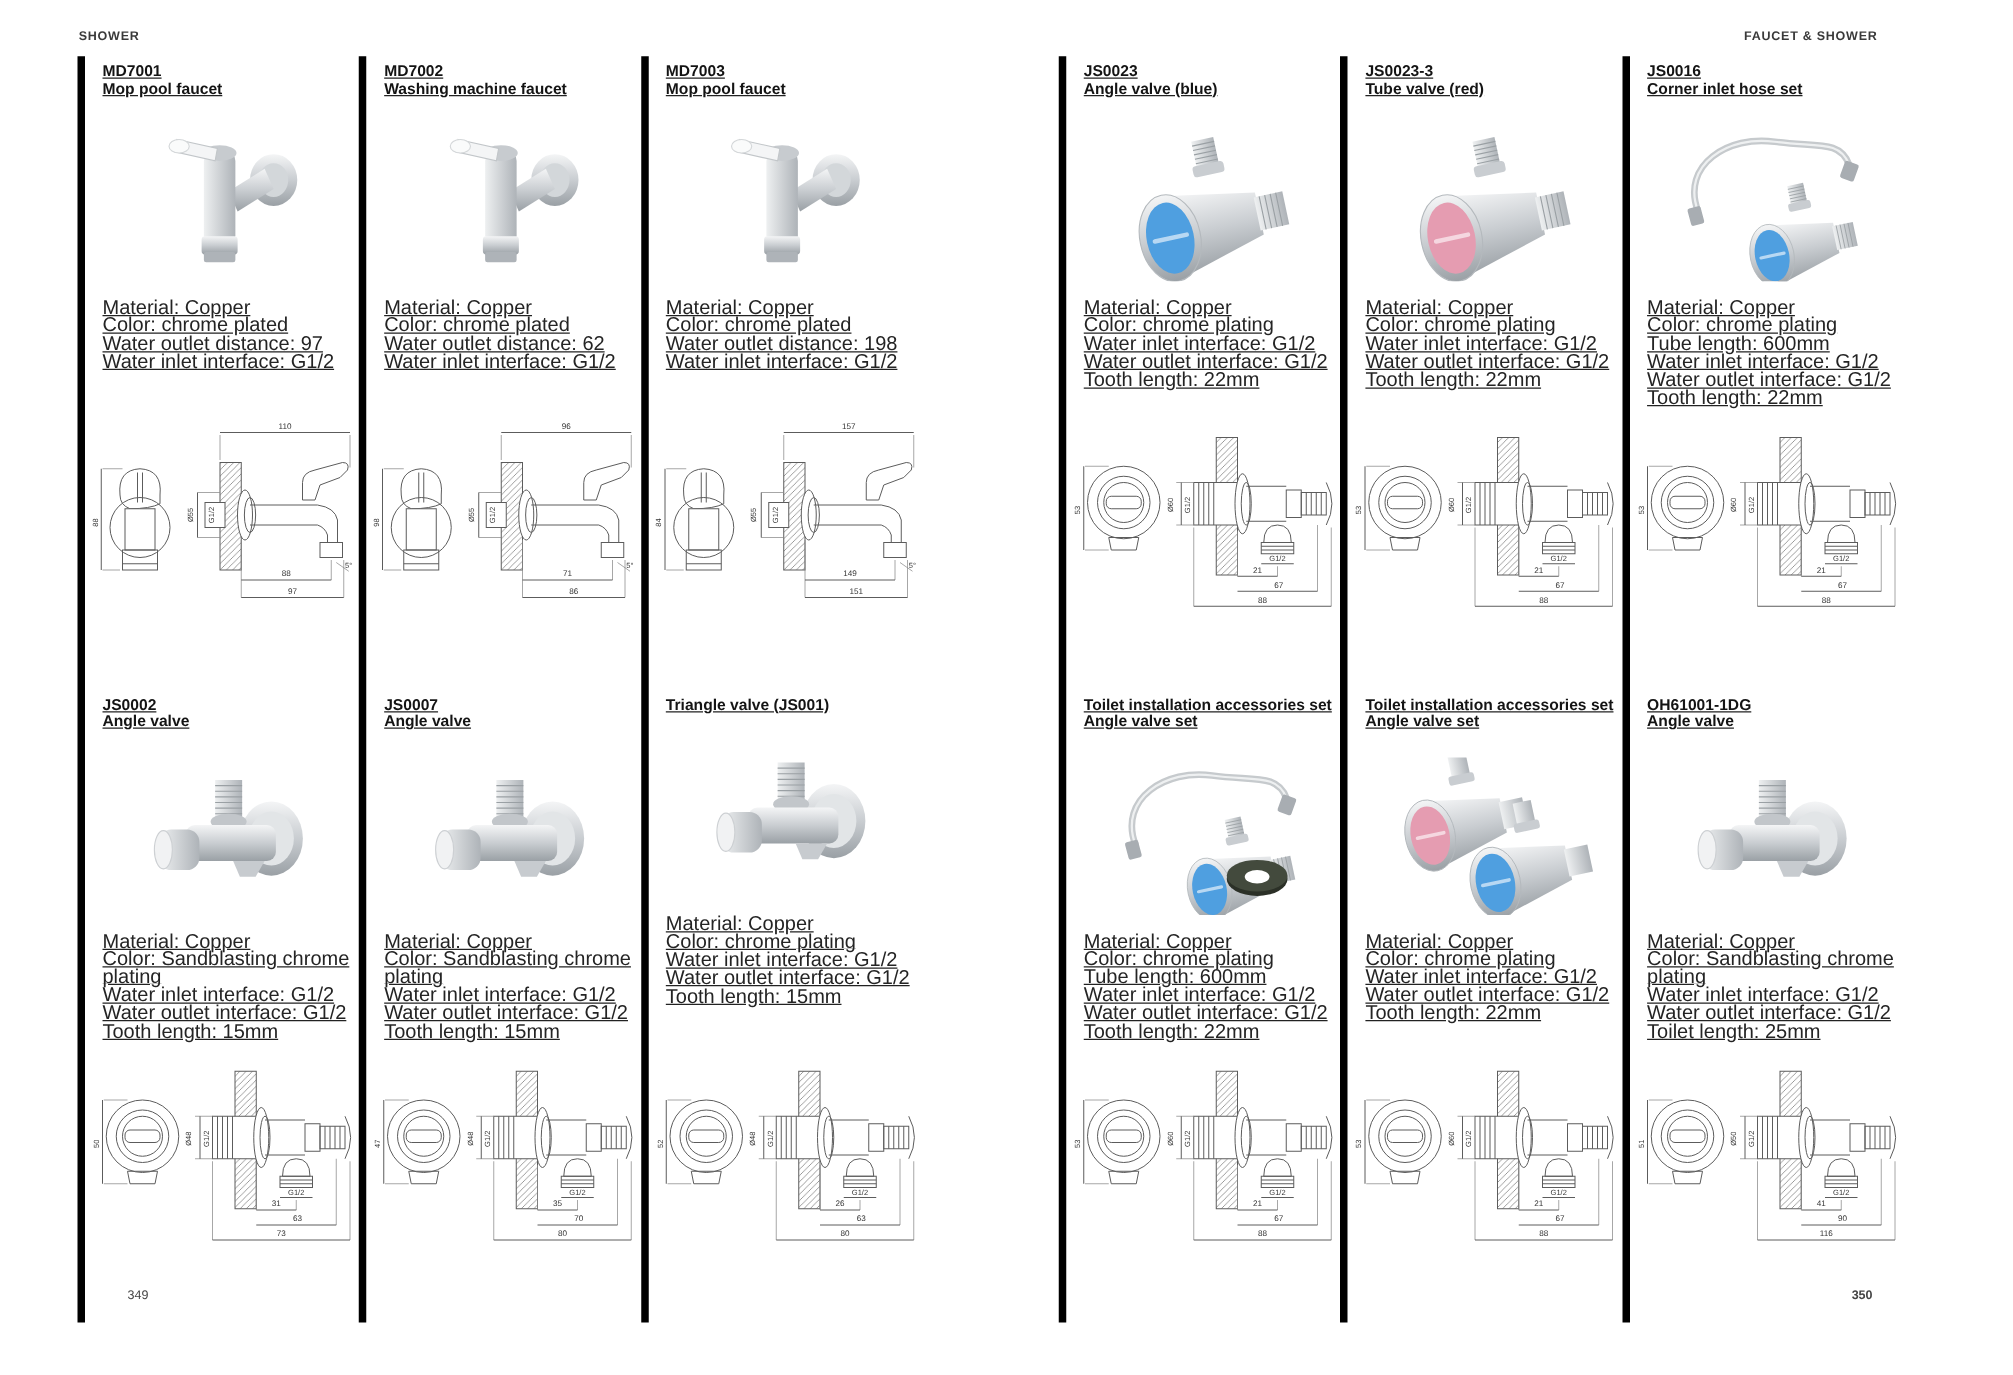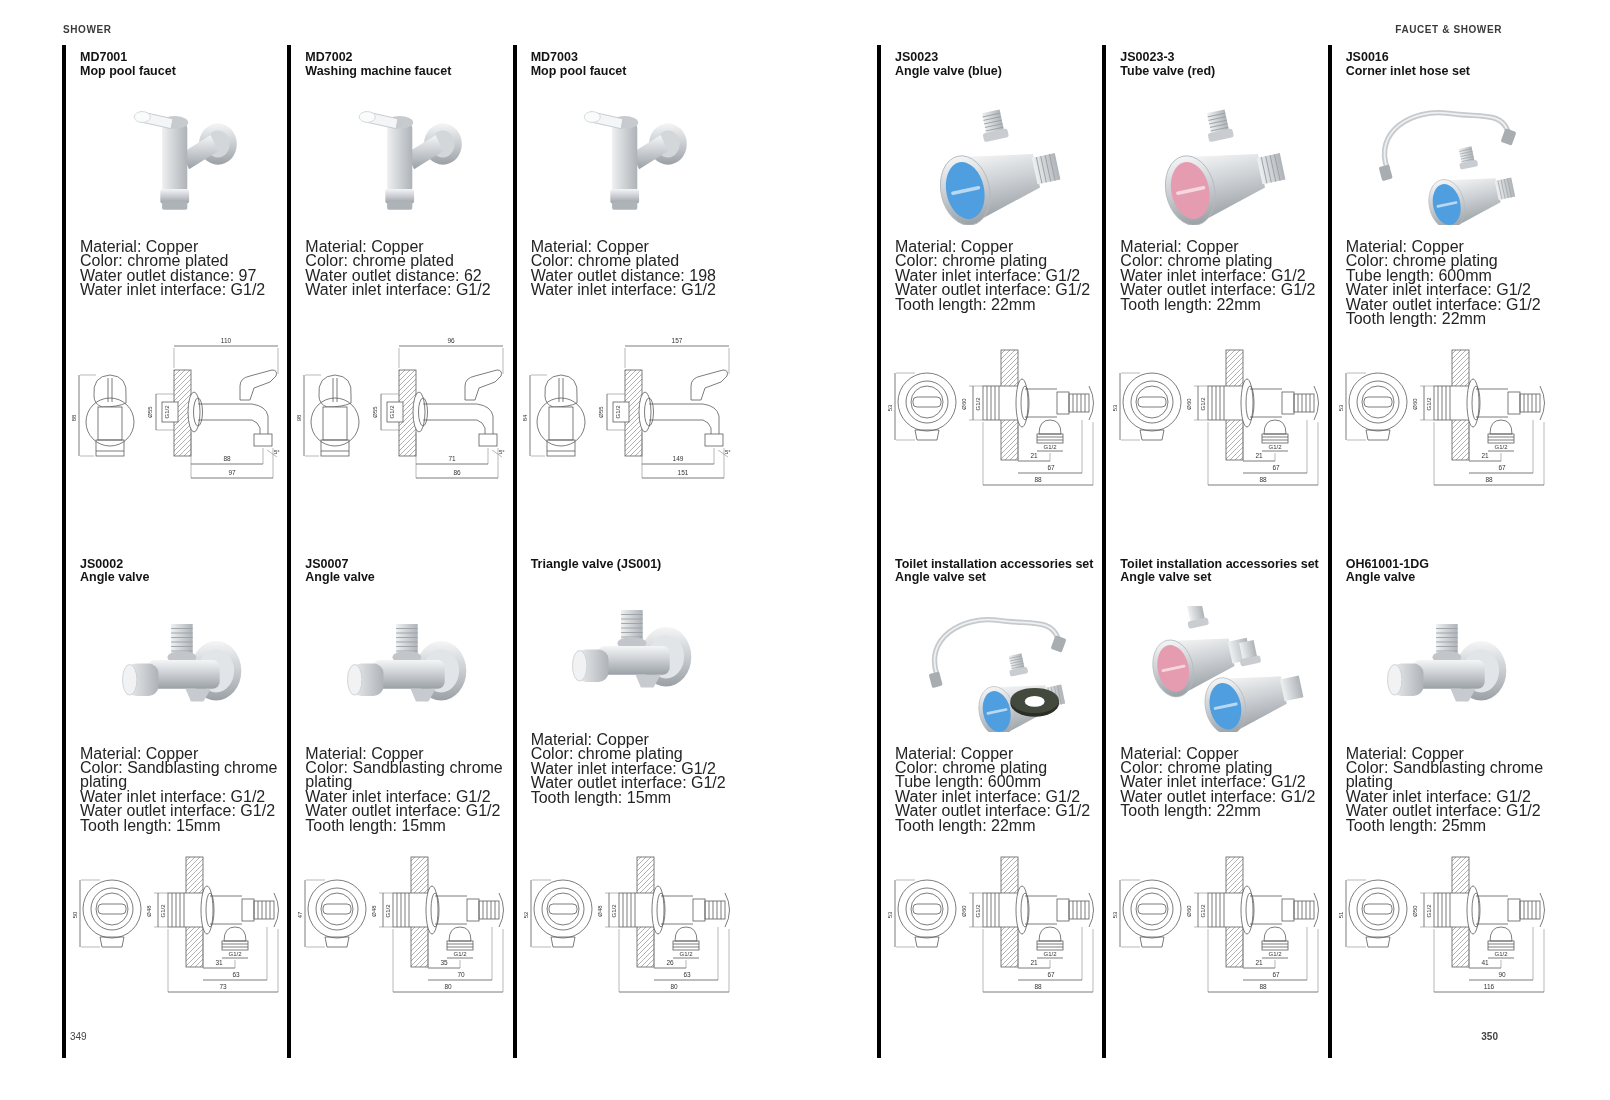--- a/index.html
+++ b/index.html
@@ -4,31 +4,31 @@
 <style>
   html,body{margin:0;padding:0;background:#fff;}
   body{width:1610px;height:1100px;position:relative;overflow:hidden;
        font-family:"Liberation Sans",sans-serif;color:#222;}
 
   .hdr{position:absolute;top:24px;font-size:10px;font-weight:700;
        letter-spacing:.6px;color:#3a3a3a;}
   #brand{left:63px;}
   #section{right:108px;}
 
-  .pgnum{position:absolute;top:1031px;font-size:10px;color:#444;}
+  .pgnum{position:absolute;top:1031px;font-size:10px;color:#444;margin-left:32px;}
   #pgnum-left{left:70px;}
   #pgnum-right{right:112px;font-weight:bold;}
 
   .page{position:absolute;top:45px;height:1013px;display:grid;
         grid-template-columns:repeat(3,1fr);grid-template-rows:1fr 1fr;}
   #page-left{left:62px;width:676px;}
-  #page-right{left:847px;width:676px;margin-left:30px;}
-
-  .cell{border-left:4px solid #000000;box-sizing:border-box;
-        padding:6px 6px 0 14px;position:relative;}
+  #page-right{left:847px;width:676px;}
+
+  .cell{border-left:6px solid #000000;box-sizing:border-box;
+        padding:6px 6px 0 14px;position:relative;text-decoration:underline;}
 
   .t1,.t2{font-size:12.5px;font-weight:700;line-height:13.5px;color:#141414;}
 
   .photo{height:128px;margin-top:20px;display:flex;align-items:center;justify-content:center;}
   .photo svg{display:none;width:182px;height:126px;}
   [data-photo="tap"] .ph-tap{display:block;}
   [data-photo="cone"] .ph-cone{display:block;}
   [data-photo="hose-cone"] .ph-hose,[data-photo="hose-cone-ring"] .ph-hose{display:block;}
   .ring{display:none;}
   [data-photo="hose-cone-ring"] .ring{display:inline;}
@@ -1007,21 +1007,21 @@
         <rect x="34" y="64" width="36" height="36" rx="11" fill="url(#gh)"></rect>
         <ellipse cx="38" cy="82" rx="8" ry="17" fill="#f1f2f3" stroke="#cdd0d3"></ellipse>
       </svg>
     </div>
 
     <div class="specs">
         <div class="spec-line">Material: Copper</div>
         <div class="spec-line">Color: Sandblasting chrome plating</div>
         <div class="spec-line">Water inlet interface: G1/2</div>
         <div class="spec-line">Water outlet interface: G1/2</div>
-        <div class="spec-line">Tooth length: 25mm</div>
+        <div class="spec-line">Toilet length: 25mm</div>
       </div>
 
     <div class="drawing">
 
       <svg class="dr-valve" viewBox="0 0 212 158">
         <circle class="ln" cx="42" cy="72" r="29"></circle>
         <circle class="ln" cx="42" cy="72" r="21"></circle>
         <circle class="ln" cx="42" cy="72" r="16"></circle>
         <rect class="lnw" x="28" y="67" width="28" height="10" rx="4"></rect>
         <path class="ln" d="M30,100 L54,100 L52,110 L32,110 Z"></path>

